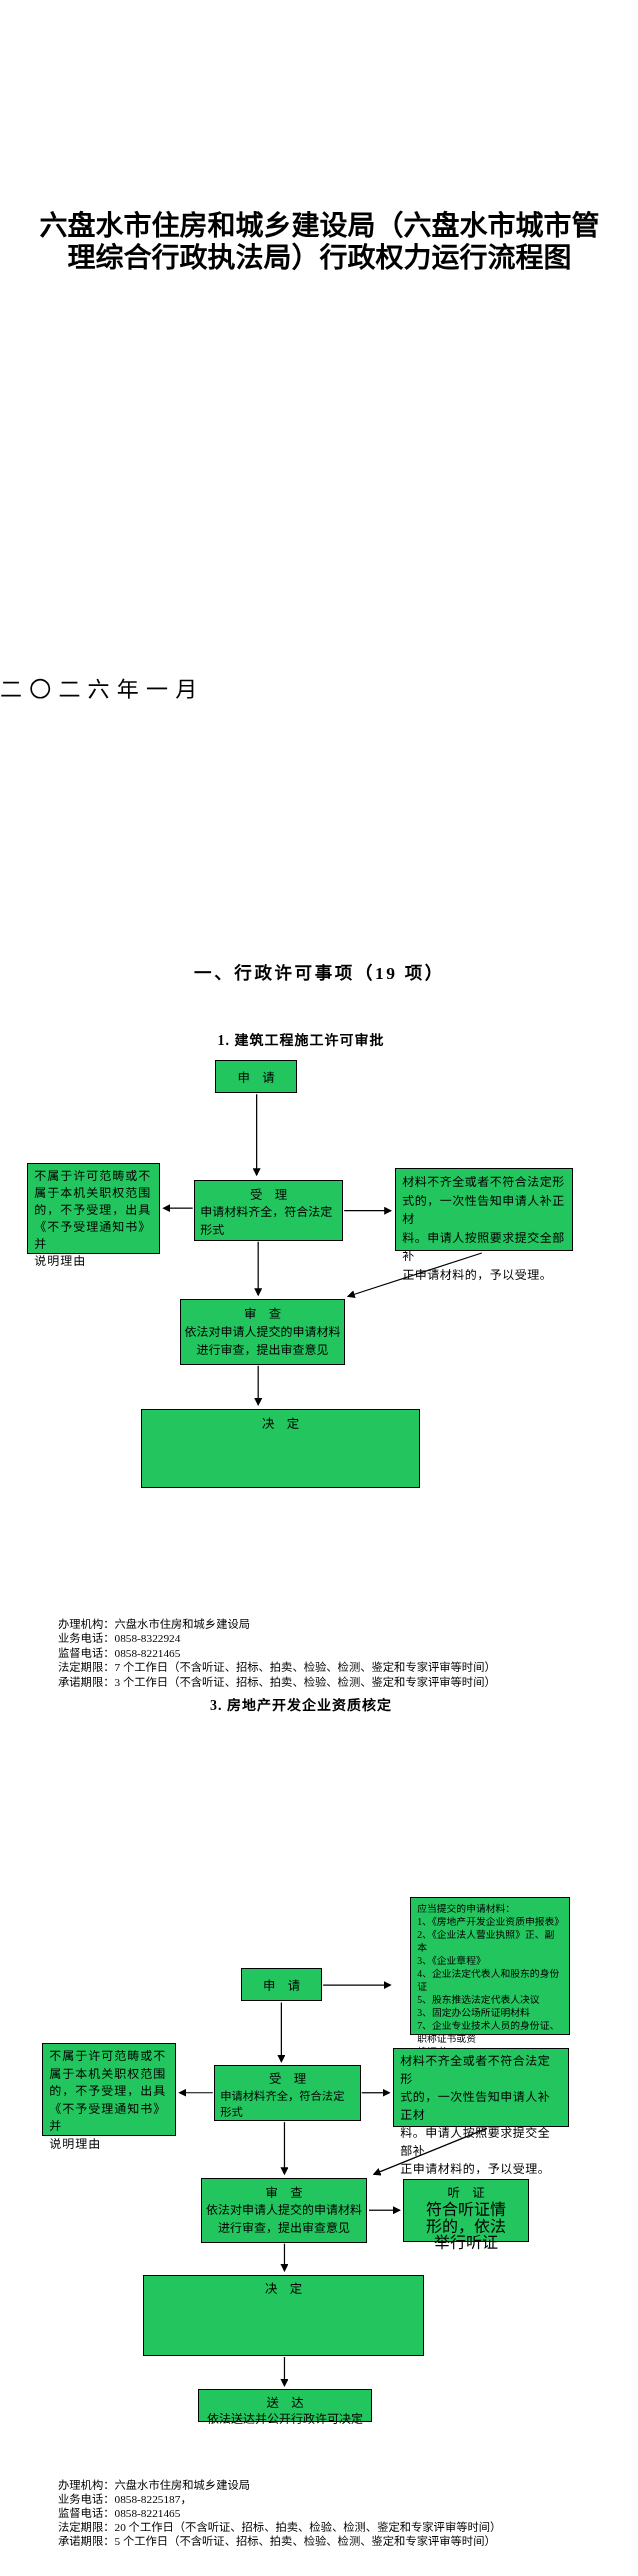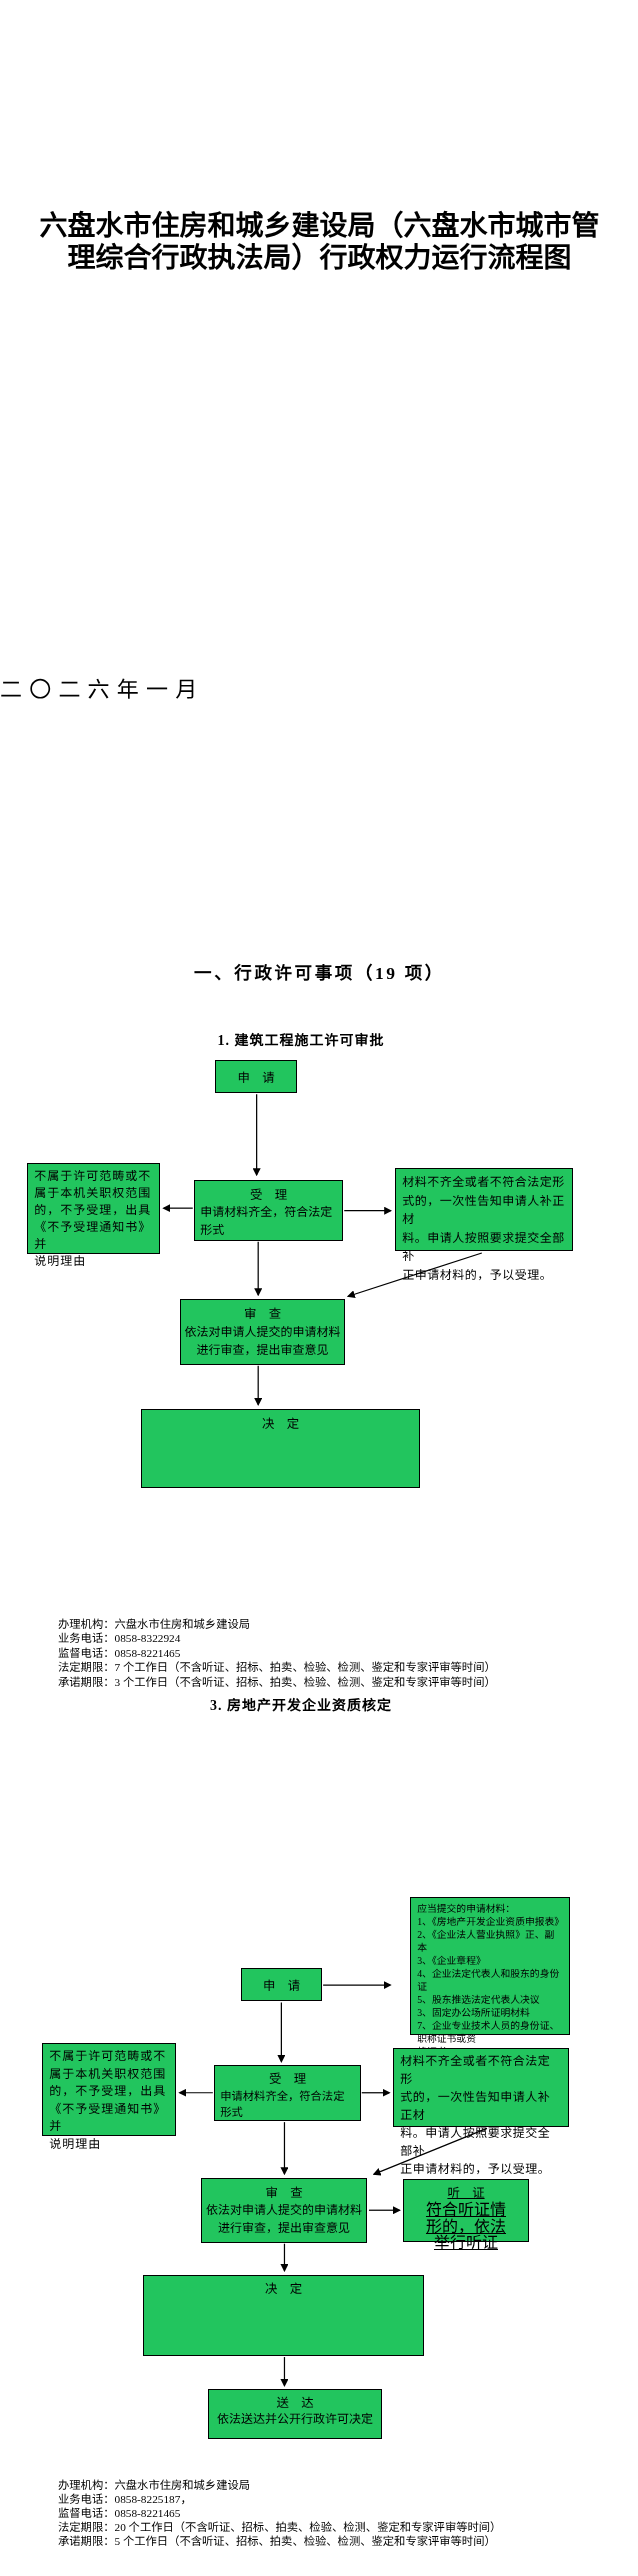--- a/index.html
+++ b/index.html
@@ -114,31 +114,31 @@
 料。申请人按照要求提交全部补
 正申请材料的，予以受理。</div>
 </div>
 
 <div class="box shb" style="left:201px;top:2178px;width:166px;height:65px;padding:2.1px 3.1px;">
   <div class="box-title">审　查</div>
   <div class="box-body center" style="line-height:17.5px;">依法对申请人提交的申请材料
 进行审查，提出审查意见</div>
 </div>
 
-<div class="box" style="left:403px;top:2179px;width:126px;height:63px;padding:1px 18px;text-decoration:underline;">
+<div class="box" style="left:403px;top:2179px;width:126px;height:63px;padding:1px 18px;">
   <div class="box-title">听　证</div>
   <div class="box-body center" style="line-height:16.5px;font-size:16px;">符合听证情形的，依法
 举行听证</div>
 </div>
 
 <div class="box shb" style="left:143px;top:2275px;width:281px;height:81px;padding:1px 3.1px;">
   <div class="box-title">决　定</div>
 </div>
 
-<div class="box shb" style="left:208px;top:2389px;width:174px;height:50px;padding:1px 3.1px;">
+<div class="box shb" style="left:198px;top:2389px;width:174px;height:33px;padding:1px 3.1px;">
   <div class="box-title">送　达</div>
   <div class="box-body center" style="line-height:15.5px;">依法送达并公开行政许可决定</div>
 </div>
 
 <div class="abs footer-block" style="left:58px;top:2478px;line-height:14px;">
   <div>办理机构：六盘水市住房和城乡建设局</div>
   <div>业务电话：0858-8225187，</div>
   <div>监督电话：0858-8221465</div>
   <div>法定期限：20 个工作日（不含听证、招标、拍卖、检验、检测、鉴定和专家评审等时间）</div>
   <div>承诺期限：5 个工作日（不含听证、招标、拍卖、检验、检测、鉴定和专家评审等时间）</div>

